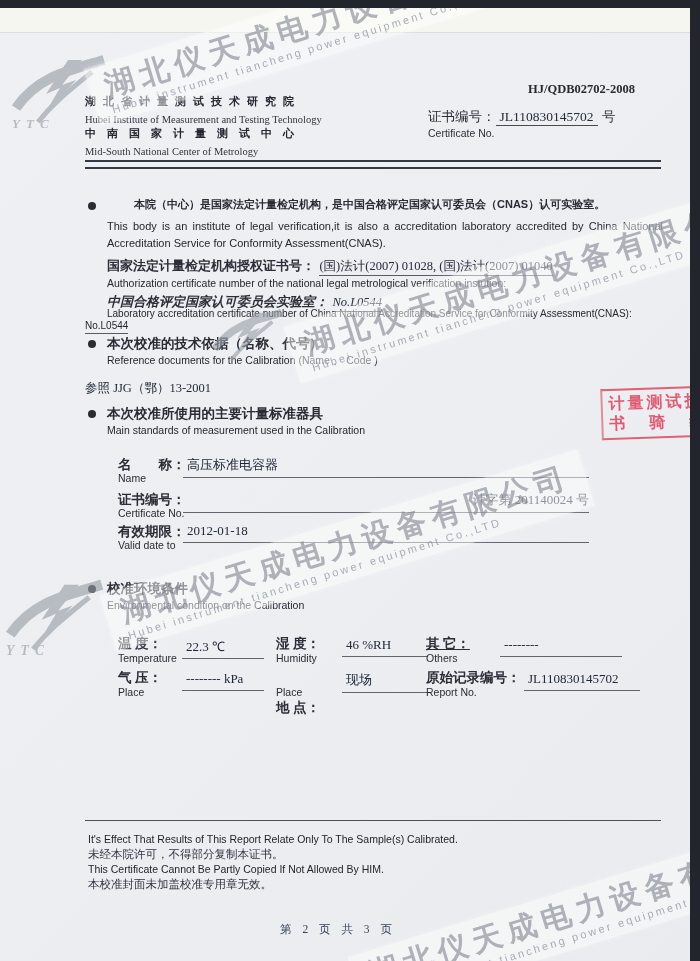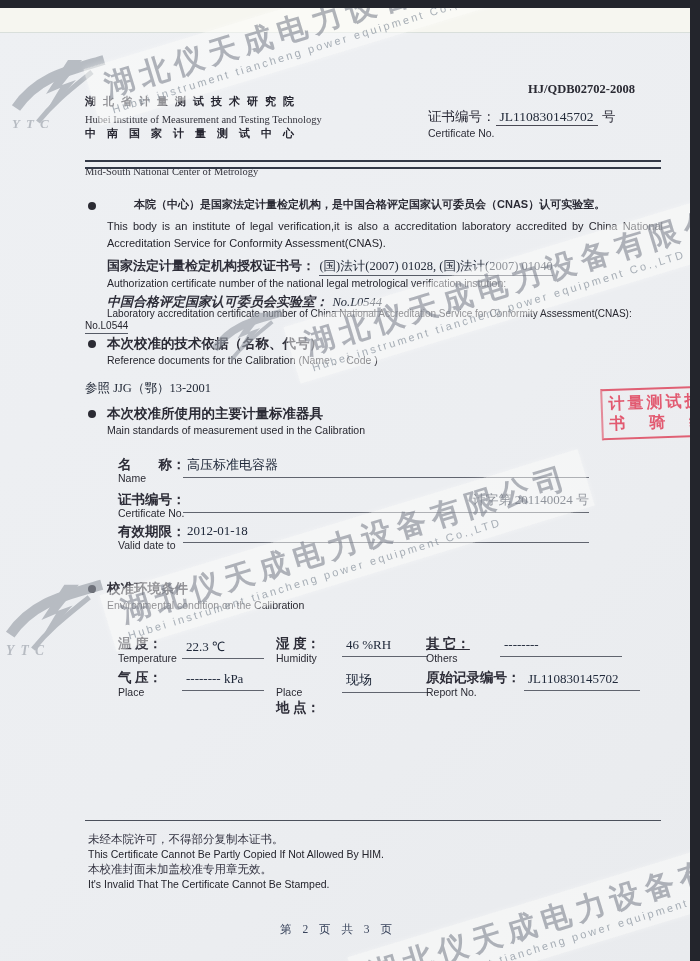--- a/index.html
+++ b/index.html
@@ -66,21 +66,21 @@
   <div id="page">
     <div id="backing-strip"></div>
 
     <div class="layer-content">
 
       <div class="abs doc-code" style="left:528px;top:74px;">HJ/QDB02702-2008</div>
 
       <div class="abs org-cn" style="left:85px;top:86px;">湖北省计量测试技术研究院</div>
       <div class="abs org-en" style="left:85px;top:106px;">Hubei Institute of Measurement and Testing Technology</div>
       <div class="abs org-cn" style="left:85px;top:118px;letter-spacing:11px;">中南国家计量测试中心</div>
-      <div class="abs org-en" style="left:85px;top:138px;margin-top:20px;">Mid-South National Center of Metrology</div>
+      <div class="abs org-en" style="left:85px;top:138px;">Mid-South National Center of Metrology</div>
 
       <div class="abs" style="left:428px;top:99px;">
         <span class="certno-cn">证书编号：</span><span class="certno-val">JL110830145702</span>
         <span class="certno-cn">号</span>
       </div>
       <div class="abs certno-en" style="left:428px;top:119px;">Certificate No.</div>
 
       <div class="abs rule-double" style="left:85px;top:152px;width:576px;"></div>
 
       <div class="abs bullet" style="left:88px;top:194px;"></div>
@@ -145,24 +145,24 @@
       <div class="abs frm-en" style="left:276px;top:678px;">Place</div>
       <div class="abs frm-line" style="left:342px;top:663px;width:82px;">现场</div>
 
       <div class="abs frm-label" style="left:426px;top:661px;">原始记录编号：</div>
       <div class="abs frm-en" style="left:426px;top:678px;">Report No.</div>
       <div class="abs frm-line" style="left:524px;top:663px;width:112px;">JL110830145702</div>
 
       <div class="abs rule-single" style="left:85px;top:812px;width:576px;"></div>
 
       <div class="abs" style="left:88px;top:824px;width:560px;">
+        <div class="note-en">It's Effect That Results   of This Report Relate Only To The Sample(s) Calibrated.</div>
         <div class="note-cn">未经本院许可，不得部分复制本证书。</div>
         <div class="note-en">This Certificate Cannot Be Partly Copied If Not Allowed By HIM.</div>
         <div class="note-cn">本校准封面未加盖校准专用章无效。</div>
-        <div class="note-en">It's Invalid That The Certificate Cannot Be Stamped.</div>
       </div>
 
       <div class="abs page-num" style="left:280px;top:914px;">第 2 页 共 3 页</div>
     </div>
 
     <div class="abs stamp layer-stamp" style="left:601px;top:379px;width:120px;">
       <div>计量测试技术研</div>
       <div style="letter-spacing:10px;">书 骑 缝</div>
     </div>
 

